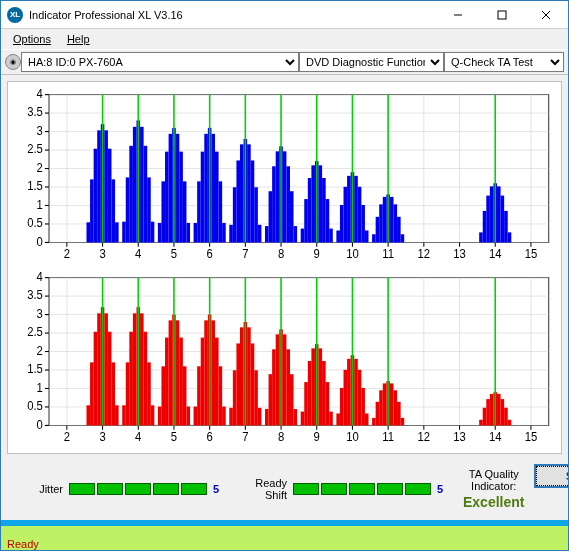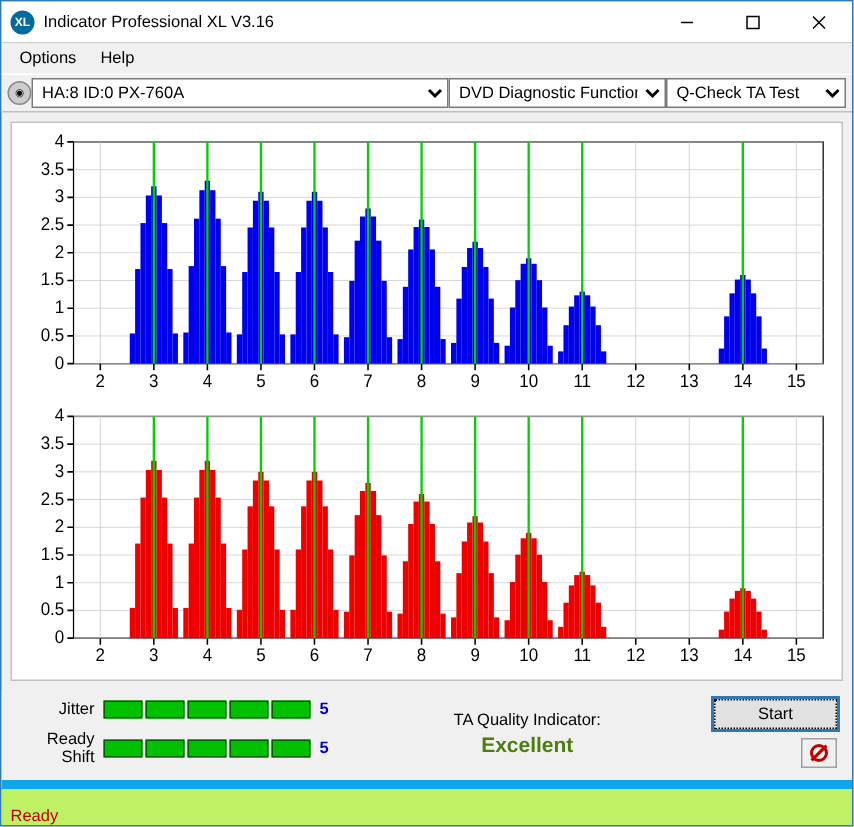--- a/index.html
+++ b/index.html
@@ -3,32 +3,32 @@
 <meta charset="utf-8">
 <style>
 *{margin:0;padding:0;box-sizing:border-box;font-family:Tahoma,Arial,sans-serif;font-size:11px}
 body{width:569px;height:551px;background:#f0f0f0;border:1px solid #2e7ab8;display:flex;flex-direction:column}
 .titlebar{height:28px;background:#fff;display:flex;align-items:center;padding:0 0 0 6px;border-bottom:1px solid #d0d0d0}
 .titlebar .ico{width:16px;height:16px;background:#0369a1;border-radius:50%;display:flex;align-items:center;justify-content:center;color:#fff;font-size:8px;font-weight:bold;margin-right:6px}
 .titlebar .title{flex:1;color:#000}
 .winbtns{display:flex;height:100%}
 .winbtn{width:44px;display:flex;align-items:center;justify-content:center;color:#000}
 .menubar{height:20px;display:flex;align-items:center;padding:0 4px;background:#f0f0f0}
-.menuitem{padding:2px 8px;text-decoration-color:#000;text-underline-offset:1px}
+.menuitem{padding:2px 8px;text-decoration:underline;text-decoration-color:#000;text-underline-offset:1px}
 .toolbar{height:26px;display:flex;align-items:center;gap:0;padding:2px 4px;background:#f0f0f0;border-top:1px solid #fff;border-bottom:1px solid #c0c0c0}
 .devico{width:16px;height:16px;background:#ccc;border-radius:50%;border:1px solid #888;display:flex;align-items:center;justify-content:center;font-size:7px}
 select{height:20px;border:1px solid #7a7a7a;background:#fff;font-size:11px;padding:0 2px}
 .sel-drive{flex:1;min-width:0}
 .sel-func{width:145px}
 .sel-test{width:120px}
 .charts{flex:1;background:#fff;margin:6px;border:1px solid #c0c0c0;display:flex;flex-direction:column;padding:6px 4px;gap:6px}
 .chartwrap{flex:1;position:relative}
 svg.chart{width:100%;height:100%}
 .bottom{padding:6px 10px 8px;background:#f0f0f0;display:flex;align-items:center;gap:12px}
-.metrics{display:flex;flex-direction:column;gap:8px}
+.metrics{display:flex;gap:8px}
 .metric{display:flex;align-items:center;gap:6px}
 .metric .lbl{width:52px;text-align:right}
 .segbar{display:flex;gap:2px}
 .seg{width:26px;height:12px;background:#00c000;border:1px solid #006000}
 .metric .val{color:#0000cc;font-weight:bold;width:14px}
 .quality{flex:1;text-align:center}
 .quality .s{font-size:11px}
 .quality .v{color:#4d7c0f;font-weight:bold;font-size:14px;margin-top:2px}
 .btns{display:flex;flex-direction:column;gap:6px;align-items:flex-end}
 button.start{width:82px;height:20px;border:1px dotted #000;outline:2px solid #2e7ab8;background:#e1e1e1}

